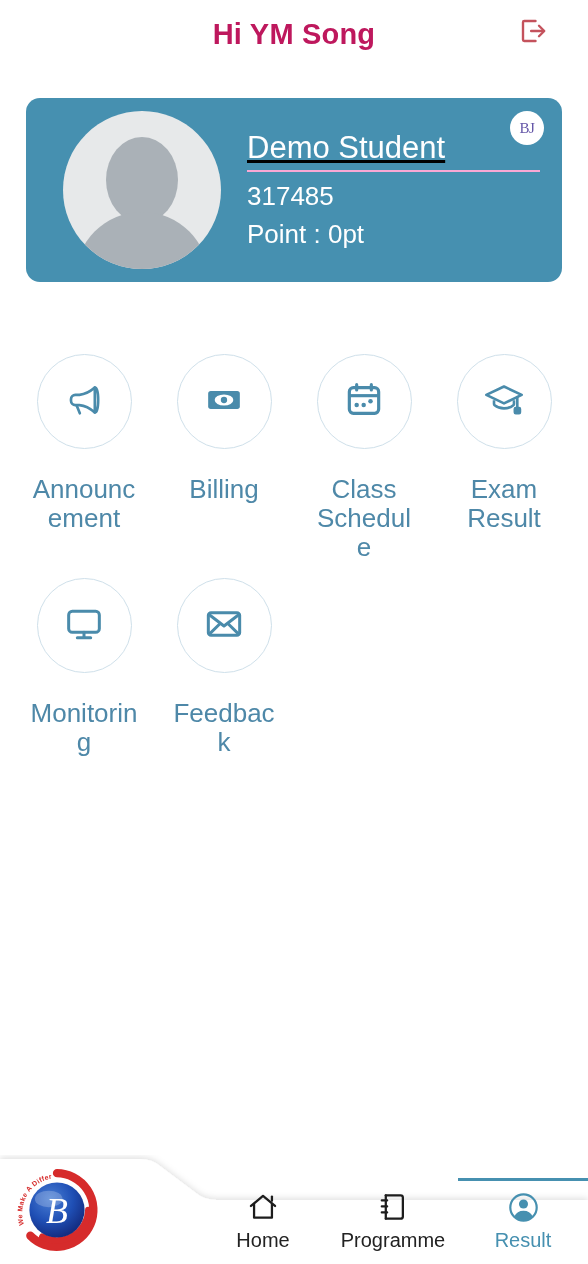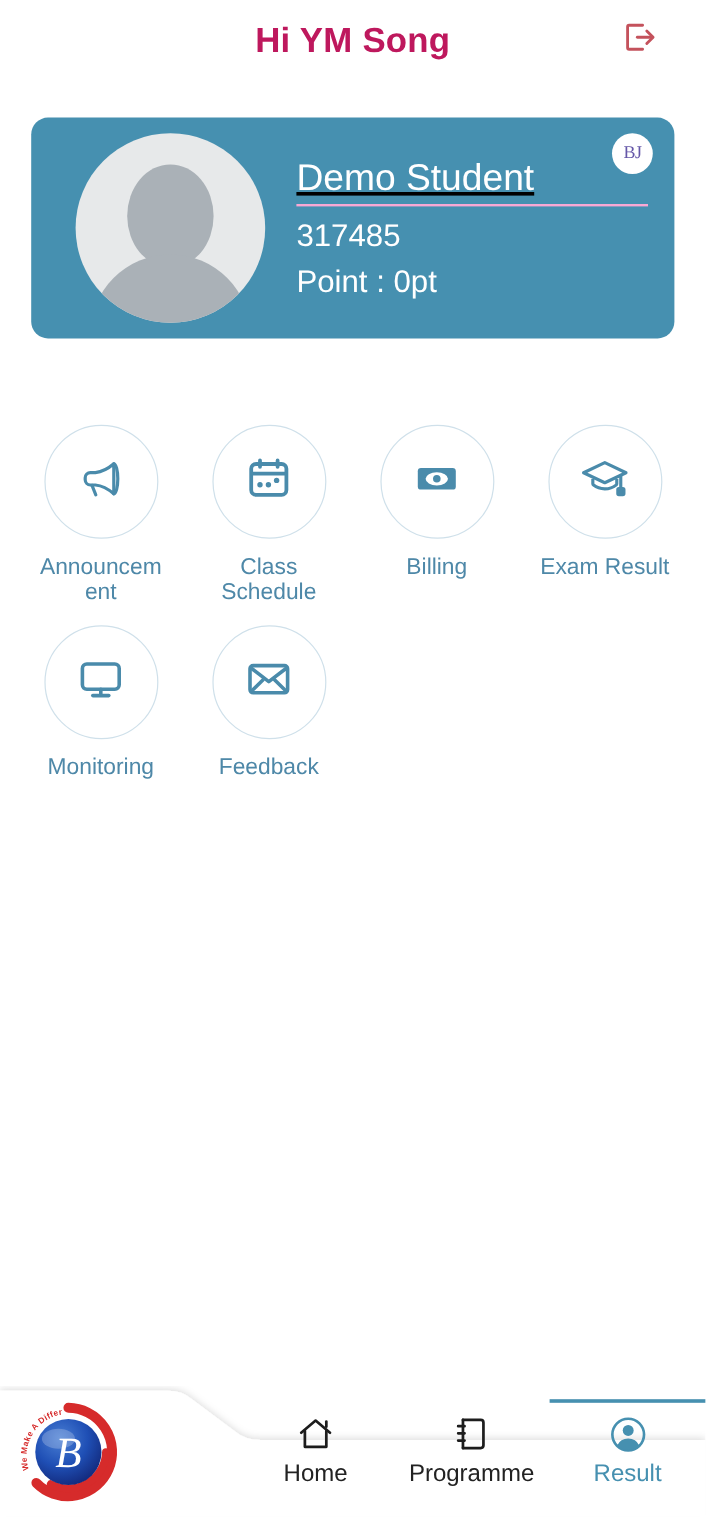--- a/index.html
+++ b/index.html
@@ -159,22 +159,22 @@
     width: 93px;
     height: 93px;
     border-radius: 50%;
     border: 1.5px solid #cfe0ea;
     display: flex;
     align-items: center;
     justify-content: center;
     background: #ffffff;
   }
   .menu-label {
-    margin-top: 13px;
-    font-size: 19px;
+    margin-top: 26px;
+    font-size: 26px;
     color: #4e88a8;
     text-align: center;
     line-height: 1.12;
     max-width: 108px;
     word-break: break-word;
   }
 
   
   .bottom-nav {
     position: absolute;
@@ -193,21 +193,21 @@
     bottom: 4px;
     width: 98px;
     height: 96px;
     display: flex;
     align-items: center;
     justify-content: center;
   }
   .nav-items {
     position: absolute;
     right: 0;
-    bottom: 16px;
+    bottom: 4px;
     width: 390px;
     height: 82px;
     display: flex;
   }
   .nav-item {
     flex: 1;
     display: flex;
     flex-direction: column;
     align-items: center;
     justify-content: center;
@@ -291,43 +291,43 @@
         </svg>
       </span>
     </div>
     <div class="menu-label">Announcement</div>
   </div>
 
   <div class="menu-item">
     <div class="menu-circle">
       <span>
         <svg width="40" height="40" viewBox="0 0 24 24">
+          <rect x="2.5" y="6.6" width="19" height="10.8" rx="1.6" fill="#4a8bab"></rect>
+          <ellipse cx="12" cy="12" rx="5.6" ry="3.3" fill="#ffffff"></ellipse>
+          <circle cx="12" cy="12" r="1.9" fill="#4a8bab"></circle>
+        </svg>
+      </span>
+    </div>
+    <div class="menu-label">Billing</div>
+  </div>
+
+  <div class="menu-item">
+    <div class="menu-circle">
+      <span>
+        <svg width="40" height="40" viewBox="0 0 24 24">
           <rect x="3.2" y="4.6" width="17.6" height="15.4" rx="2.4" fill="none" stroke="#4a8bab" stroke-width="1.9"></rect>
           <path d="M3.2 9.4h17.6" stroke="#4a8bab" stroke-width="1.9"></path>
           <path d="M7.6 2.8v3.2M16.4 2.8v3.2" stroke="#4a8bab" stroke-width="1.9" stroke-linecap="round"></path>
           <circle cx="7.6" cy="15" r="1.35" fill="#4a8bab"></circle>
           <circle cx="11.8" cy="15" r="1.35" fill="#4a8bab"></circle>
           <circle cx="15.9" cy="12.8" r="1.35" fill="#4a8bab"></circle>
         </svg>
       </span>
     </div>
     <div class="menu-label">Class Schedule</div>
-  </div>
-
-  <div class="menu-item">
-    <div class="menu-circle">
-      <span>
-        <svg width="40" height="40" viewBox="0 0 24 24">
-          <rect x="2.5" y="6.6" width="19" height="10.8" rx="1.6" fill="#4a8bab"></rect>
-          <ellipse cx="12" cy="12" rx="5.6" ry="3.3" fill="#ffffff"></ellipse>
-          <circle cx="12" cy="12" r="1.9" fill="#4a8bab"></circle>
-        </svg>
-      </span>
-    </div>
-    <div class="menu-label">Billing</div>
   </div>
 
   <div class="menu-item">
     <div class="menu-circle">
       <span>
         <svg width="42" height="42" viewBox="0 0 24 24" fill="none" stroke="#4a8bab" stroke-width="1.5" stroke-linejoin="round">
           <path d="M12 4.3 1.9 9.1 12 13.9l10.1-4.8z"></path>
           <path d="M6.3 12.1v2.2c0 .3.1.5.35.7C8.1 16.2 10 16.8 12 16.8s3.9-.6 5.35-1.8c.25-.2.35-.4.35-.7v-2.2"></path>
           <path d="M19.6 10.3v6.6" stroke-linecap="round"></path>
           <rect x="18.2" y="16.6" width="2.9" height="2.9" rx="0.5" fill="#4a8bab"></rect>

